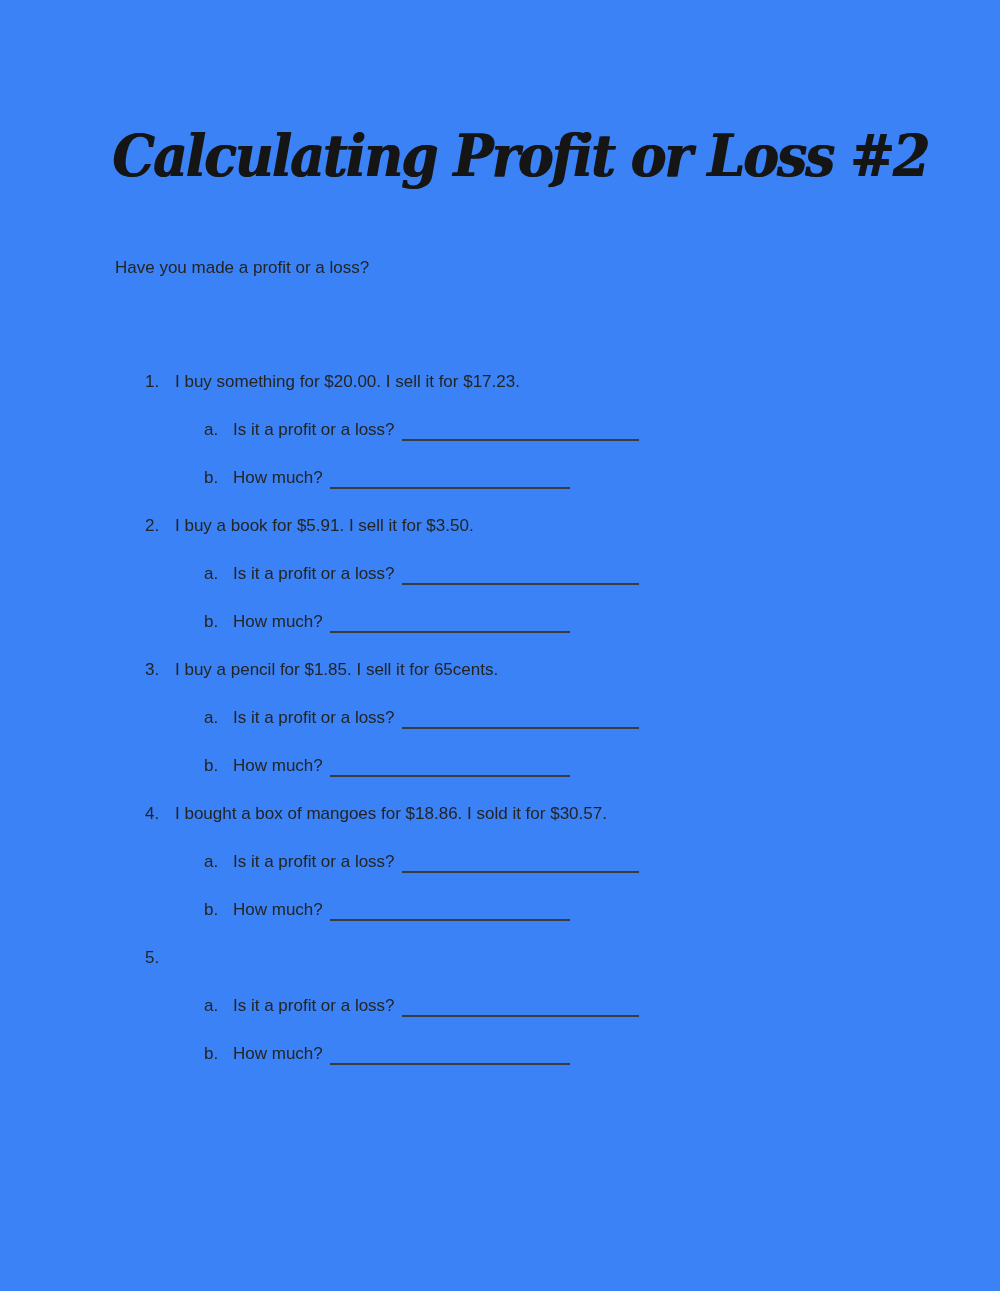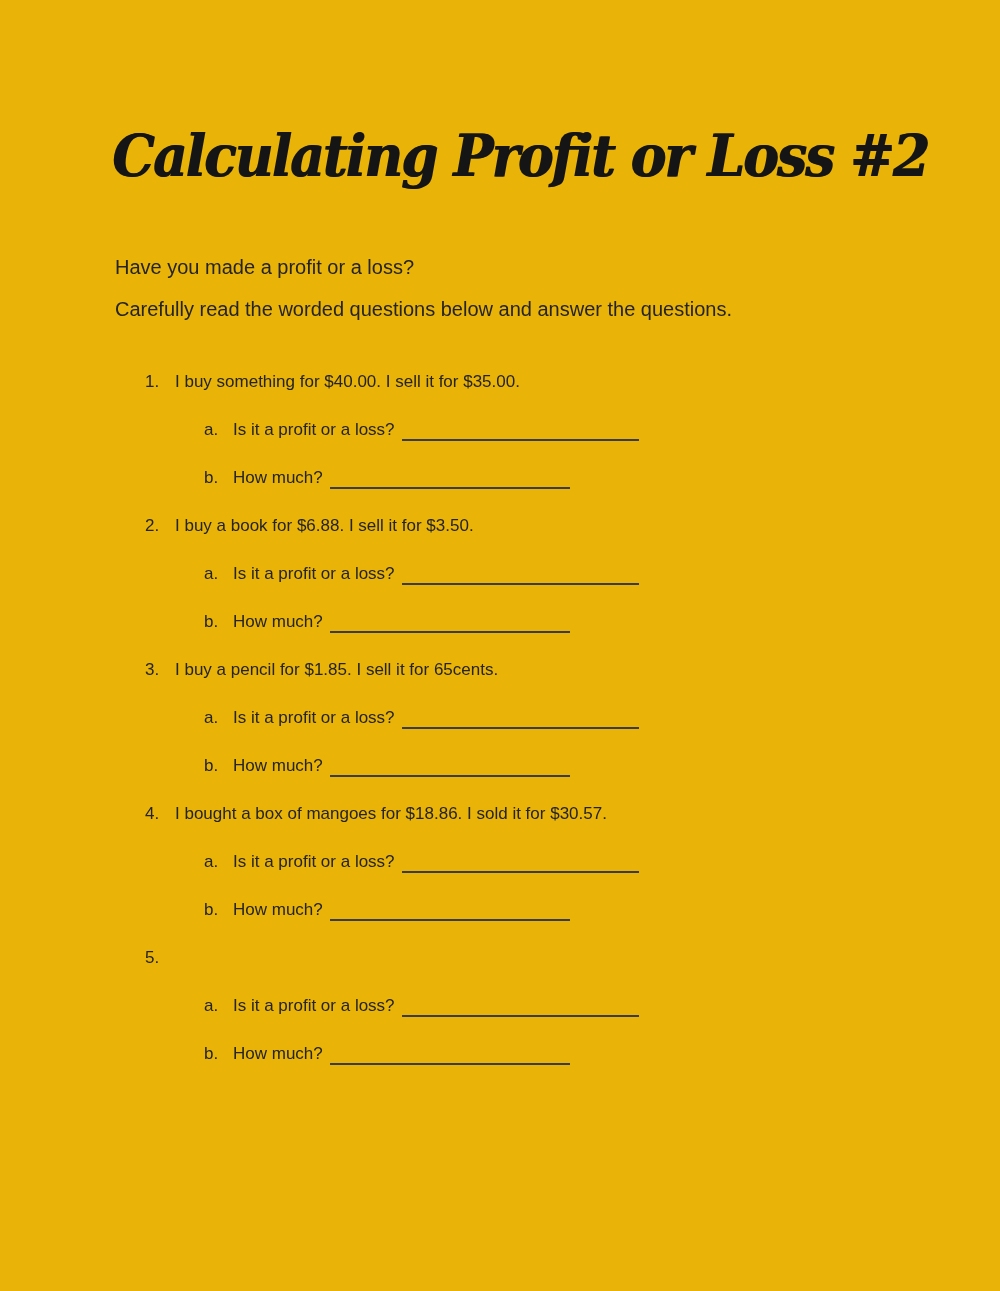--- a/index.html
+++ b/index.html
@@ -1,20 +1,20 @@
 <!DOCTYPE html>
 <html><head>
 <meta charset="utf-8">
 <style>
   html, body { margin: 0; padding: 0; background: #ffffff; }
   .page {
     position: relative;
     width: 1000px;
     height: 1291px;
-    background: #eab308;
+    background: #3b82f6;
     font-family: "Liberation Sans", sans-serif;
     color: #1d1d1d;
     overflow: hidden;
     text-decoration: underline;
   }
   .title {
     position: absolute;
     left: 112px;
     top: 122px;
     margin: 0;
@@ -26,21 +26,21 @@
     white-space: nowrap;
     transform: scaleX(0.92);
     transform-origin: left center;
     text-shadow: 1.2px 0 0 currentColor;
     color: #151515;
   }
   .intro {
     position: absolute;
     left: 115px;
     margin: 0;
-    font-size: 20px;
+    font-size: 17px;
     line-height: 21px;
     color: #242424;
   }
   .intro-1 { top: 257px; }
   .intro-2 { top: 299px; }
   .questions {
     position: absolute;
     left: 0;
     top: 371px;
     width: 1000px;
@@ -68,45 +68,44 @@
   .blank-b { width: 240px; }
 </style>
 </head>
 <body>
 
 <div class="page">
 
   <h1 class="title">Calculating Profit or Loss #2</h1>
 
   <p class="intro intro-1">Have you made a profit or a loss?</p>
-  <p class="intro intro-2">Carefully read the worded questions below and answer the questions.</p>
 
   <div class="questions">
 
     <div>
       <div class="row q-row">
         <span class="q-num">1.</span>
-        <span class="q-text">I buy something for $40.00. I sell it for $35.00.</span>
+        <span class="q-text">I buy something for $20.00. I sell it for $17.23.</span>
       </div>
       <div class="row sub-row">
         <span class="sub-label">a.</span>
         <span class="sub-prompt">Is it a profit or a loss?</span>
         <span class="blank blank-a"></span>
       </div>
       <div class="row sub-row">
         <span class="sub-label">b.</span>
         <span class="sub-prompt">How much?</span>
         <span class="blank blank-b"></span>
       </div>
     </div>
 
     <div>
       <div class="row q-row">
         <span class="q-num">2.</span>
-        <span class="q-text">I buy a book for $6.88. I sell it for $3.50.</span>
+        <span class="q-text">I buy a book for $5.91. I sell it for $3.50.</span>
       </div>
       <div class="row sub-row">
         <span class="sub-label">a.</span>
         <span class="sub-prompt">Is it a profit or a loss?</span>
         <span class="blank blank-a"></span>
       </div>
       <div class="row sub-row">
         <span class="sub-label">b.</span>
         <span class="sub-prompt">How much?</span>
         <span class="blank blank-b"></span>

